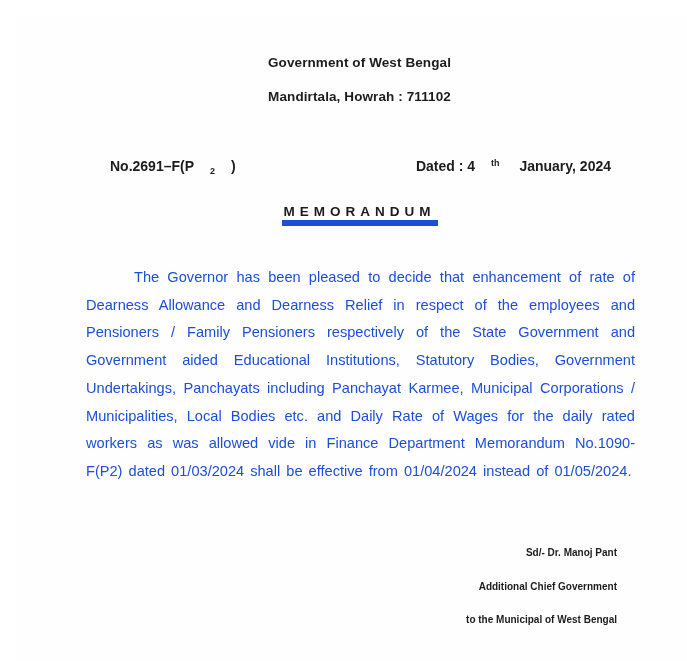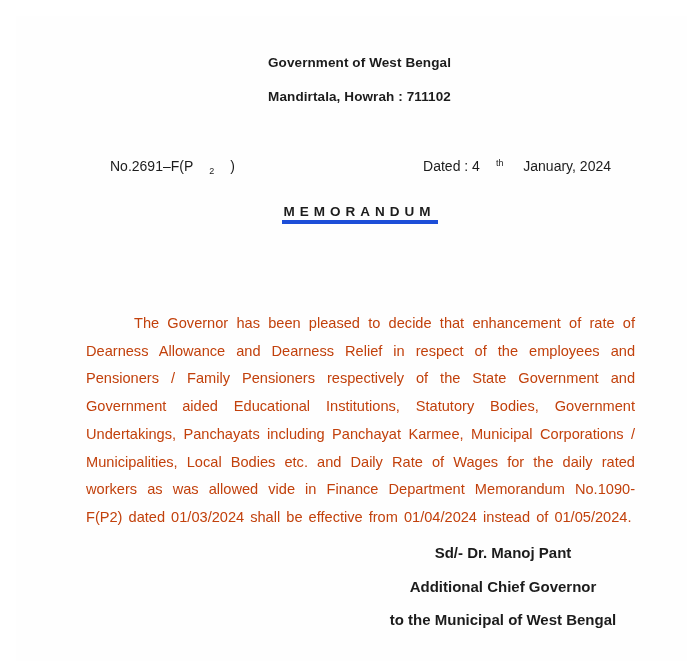--- a/index.html
+++ b/index.html
@@ -33,21 +33,21 @@
 
   
   .ref-row {
     position: absolute;
     top: 126px;
     left: 70px;
     right: 68px;
     display: flex;
     justify-content: space-between;
     align-items: baseline;
-    font-weight: normal;
+    font-weight: bold;
     font-size: 14px;
   }
   .ref-row sub {
     font-size: 9px;
     vertical-align: -3px;
   }
   .ref-row sup {
     font-size: 9px;
     vertical-align: 5px;
     margin-top: 14px;
@@ -60,47 +60,46 @@
     left: 0;
     width: 100%;
     text-align: center;
   }
   .title {
     display: inline-block;
     font-weight: bold;
     font-size: 13.5px;
     letter-spacing: 5px;
     padding: 0 2px 1px 2px;
-    border-bottom: 4px solid #1d4ed8;
+    border-bottom: 6px solid #1d4ed8;
   }
 
   
   .body-text {
     position: absolute;
     top: 240px;
     left: 62px;
     right: 60px;
     text-align: justify;
     text-indent: 48px;
     font-size: 14.6px;
     line-height: 27.7px;
     word-spacing: 2px;
-    color: #c2410c;
-    margin-top: 46px;
+    color: #1d4ed8;
   }
 
   
   .signature {
     position: absolute;
     top: 512px;
     left: 357px;
     width: 260px;
-    text-align: center;
+    text-align: right;
     font-weight: bold;
-    font-size: 15px;
+    font-size: 10px;
     line-height: 17.5px;
   }
 
   
   .pto {
     position: absolute;
     top: 664px;
     right: 85px;
     font-weight: bold;
     font-size: 13px;
@@ -123,19 +122,19 @@
   </div>
 
   <div class="title-wrap">
     <span class="title">MEMORANDUM</span>
   </div>
 
   <p class="body-text">The Governor has been pleased to decide that enhancement of rate of Dearness Allowance and Dearness Relief in respect of the employees and Pensioners / Family Pensioners respectively of the State Government and Government aided Educational Institutions, Statutory Bodies, Government Undertakings, Panchayats including Panchayat Karmee, Municipal Corporations / Municipalities, Local Bodies etc. and Daily Rate of Wages for the daily rated workers as was allowed vide in Finance Department Memorandum No.1090-F(P2) dated 01/03/2024 shall be effective from 01/04/2024 instead of 01/05/2024.</p>
 
   <div class="signature">
     <div>Sd/- Dr. Manoj Pant</div>
-    <div>Additional Chief Governor</div>
+    <div>Additional Chief Government</div>
     <div>to the Municipal of West Bengal</div>
   </div>
 
   <div class="pto">P.T.O</div>
 
 </div>
 
 </body></html>

